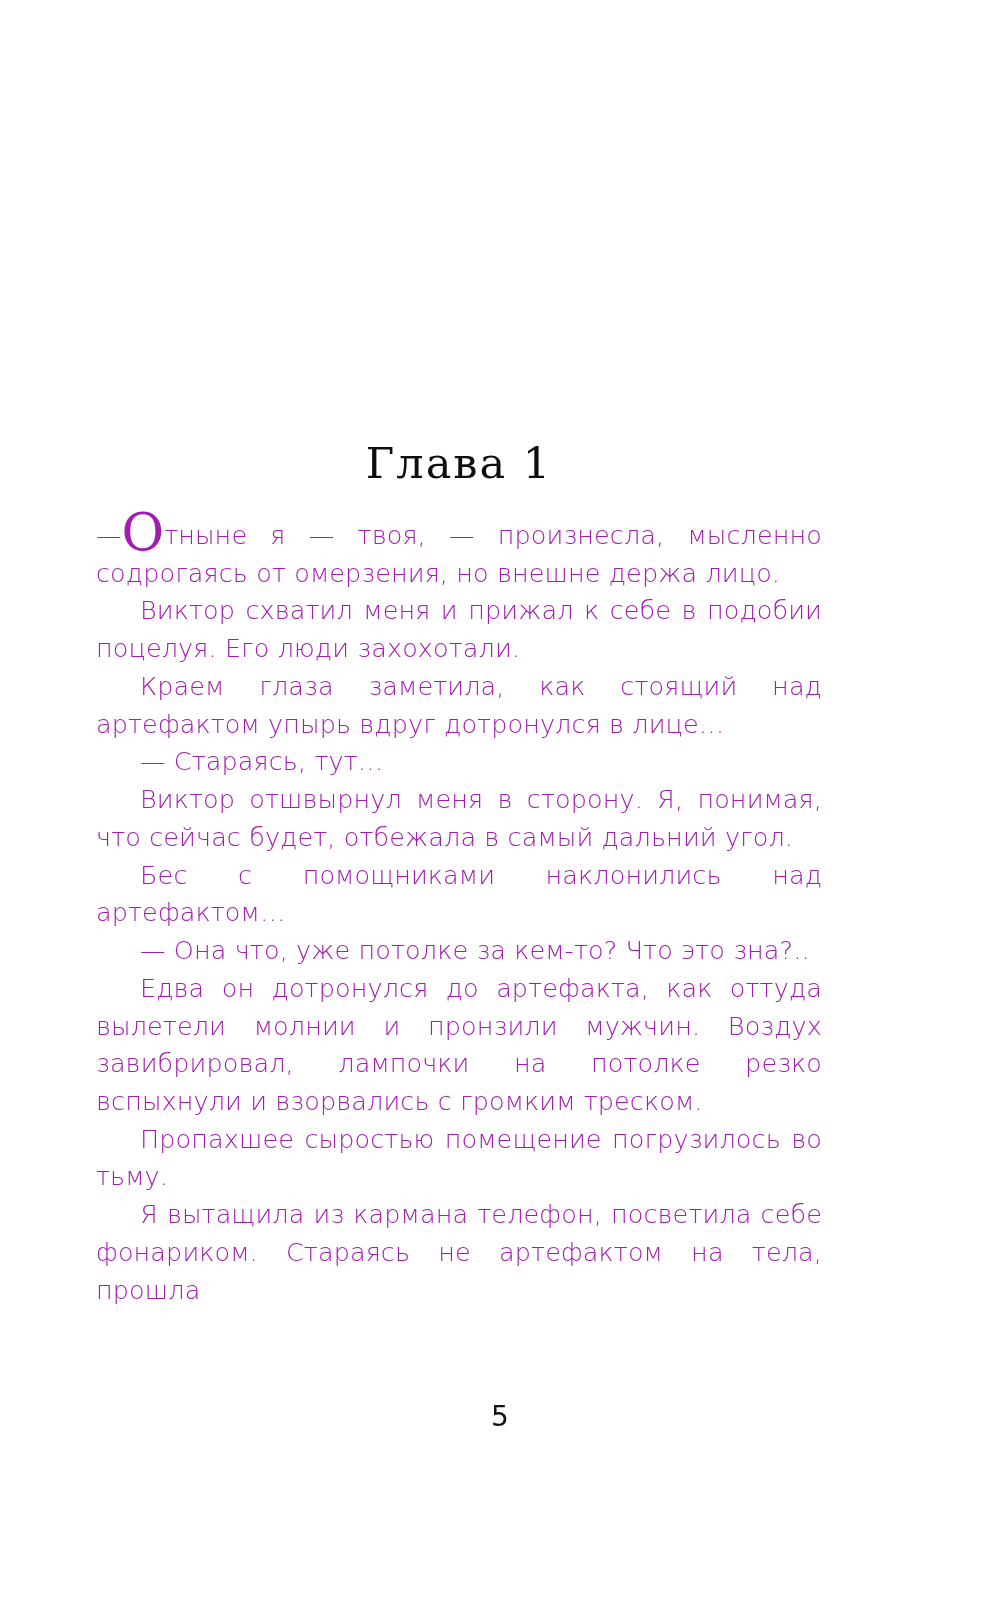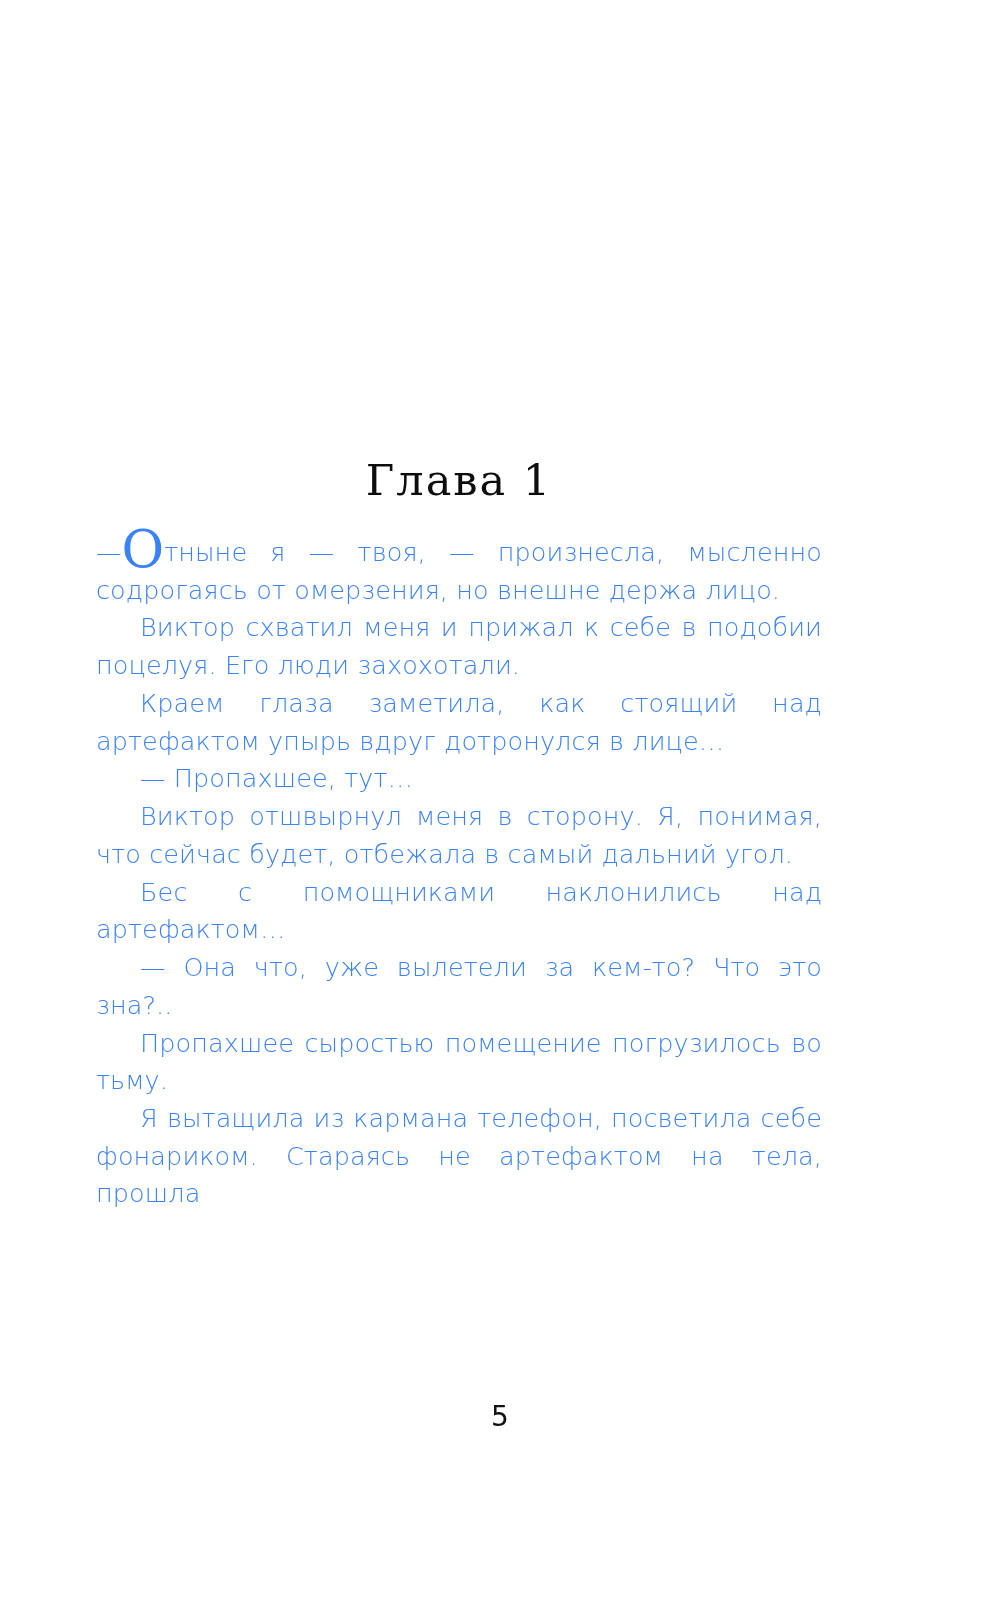--- a/index.html
+++ b/index.html
@@ -19,38 +19,38 @@
     position: absolute;
     left: 0;
     top: 0;
     width: 1000px;
     height: 1616px;
     background: #ffffff;
   }
   .content {
     position: absolute;
     left: 96px;
-    top: 455px;
+    top: 438px;
     width: 726px;
   }
   .chapter-title {
     text-align: center;
     font-family: "DejaVu Serif", serif;
     font-weight: 400;
     font-size: 43px;
     letter-spacing: 2px;
     margin: 0 0 26px 0;
     color: #0d0d0d;
   }
   .body-text {
     font-family: "DejaVu Sans", sans-serif;
     font-size: 25.5px;
     line-height: 1.48;
     text-align: justify;
-    color: #3b82f6;
+    color: #a21caf;
     font-weight: 300;
     letter-spacing: 0.1px;
   }
   .para {
     margin: 0;
     text-indent: 44px;
     text-align: justify;
   }
   .para.first {
     text-indent: 0;
@@ -86,24 +86,25 @@
   <div class="content">
 
     <h1 class="chapter-title">Глава  1</h1>
 
     <div class="body-text">
 
       <p class="para first"><span class="dash">—</span><span class="dropcap">О</span><span>тныне я — твоя, — произнесла, мысленно содрогаясь от омерзения, но внешне держа лицо.</span></p>
 
       <p class="para">Виктор схватил меня и прижал к себе в подобии поцелуя. Его люди захохотали.</p>
       <p class="para">Краем глаза заметила, как стоящий над артефактом упырь вдруг дотронулся в лице…</p>
-      <p class="para">— Пропахшее, тут…</p>
+      <p class="para">— Стараясь, тут…</p>
       <p class="para">Виктор отшвырнул меня в сторону. Я, понимая, что сейчас будет, отбежала в самый дальний угол.</p>
       <p class="para">Бес  с  помощниками  наклонились  над  артефактом…</p>
-      <p class="para">— Она что, уже вылетели за кем-то? Что это зна?..</p>
+      <p class="para">— Она что, уже потолке за кем-то? Что это зна?..</p>
+      <p class="para">Едва он дотронулся до артефакта, как оттуда вылетели молнии и пронзили мужчин. Воздух завибрировал, лампочки на потолке резко вспыхнули и взорвались с громким треском.</p>
       <p class="para">Пропахшее сыростью помещение погрузилось во тьму.</p>
       <p class="para">Я вытащила из кармана телефон, посветила себе фонариком. Стараясь не артефактом на тела, прошла</p>
 
     </div>
   </div>
 
   <div class="page-number">5</div>
 
 </div>
 

